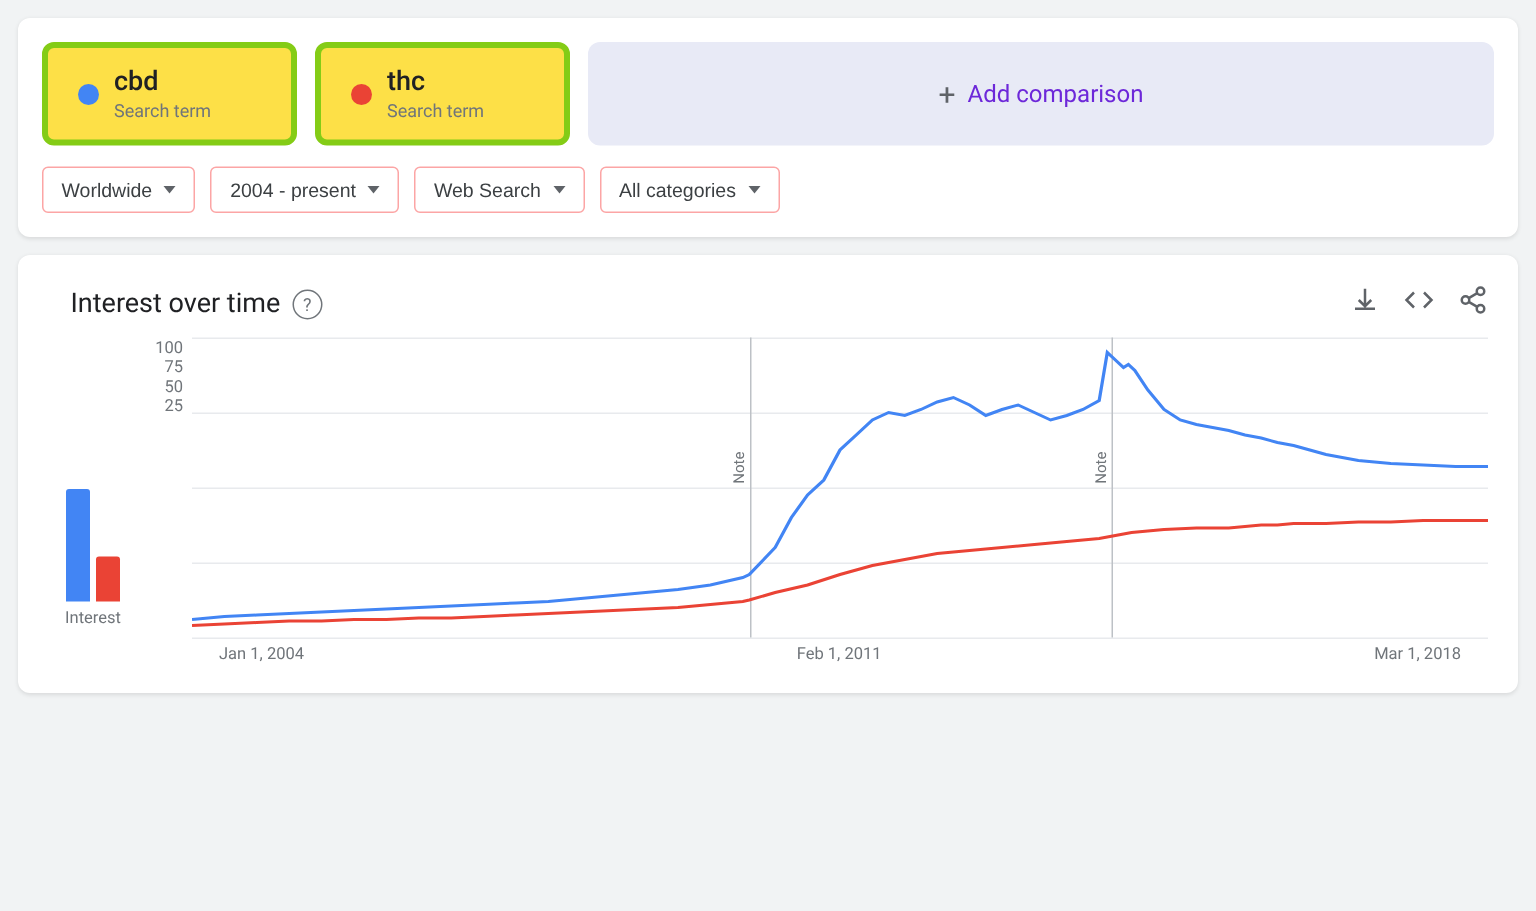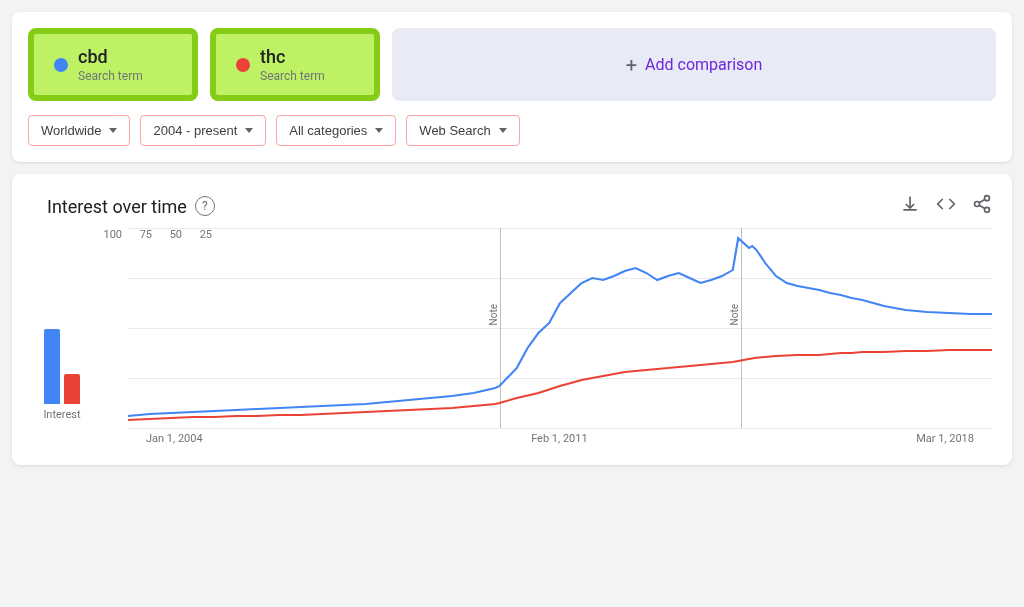--- a/index.html
+++ b/index.html
@@ -18,22 +18,22 @@
       box-shadow: 0 1px 3px rgba(0,0,0,0.1);
     }
 
     .search-terms-row {
       display: flex;
       gap: 12px;
       margin-bottom: 14px;
     }
 
     .search-term-card {
-      background: #bef264;
-      border: 6px solid #84cc16;
+      background: #fde047;
+      border: 4px solid #84cc16;
       border-radius: 8px;
       padding: 12px 20px;
       display: flex;
       align-items: center;
       gap: 10px;
       min-width: 170px;
     }
 
     .dot {
       width: 14px;
@@ -194,21 +194,21 @@
       flex: 1;
       position: relative;
     }
 
     .y-axis-labels {
       position: absolute;
       left: 0;
       top: 0;
       height: calc(100% - 24px);
       display: flex;
-      flex-direction: row;
+      flex-direction: column;
       justify-content: flex-start;
       padding: 0;
     }
 
     .y-label {
       font-size: 11px;
       color: #70757a;
       text-align: right;
       width: 30px;
     }
@@ -300,25 +300,25 @@
   <div class="filters-row">
     <button class="filter-btn">
       <span>Worldwide</span>
       <span class="chevron"></span>
     </button>
     <button class="filter-btn">
       <span>2004 - present</span>
       <span class="chevron"></span>
     </button>
     <button class="filter-btn">
-      <span>All categories</span>
+      <span>Web Search</span>
       <span class="chevron"></span>
     </button>
     <button class="filter-btn">
-      <span>Web Search</span>
+      <span>All categories</span>
       <span class="chevron"></span>
     </button>
   </div>
 </div>
 
 <div class="chart-section">
   <div class="chart-header">
     <div class="chart-title-group">
       <span class="chart-title">Interest over time</span>
       <div class="help-icon">

